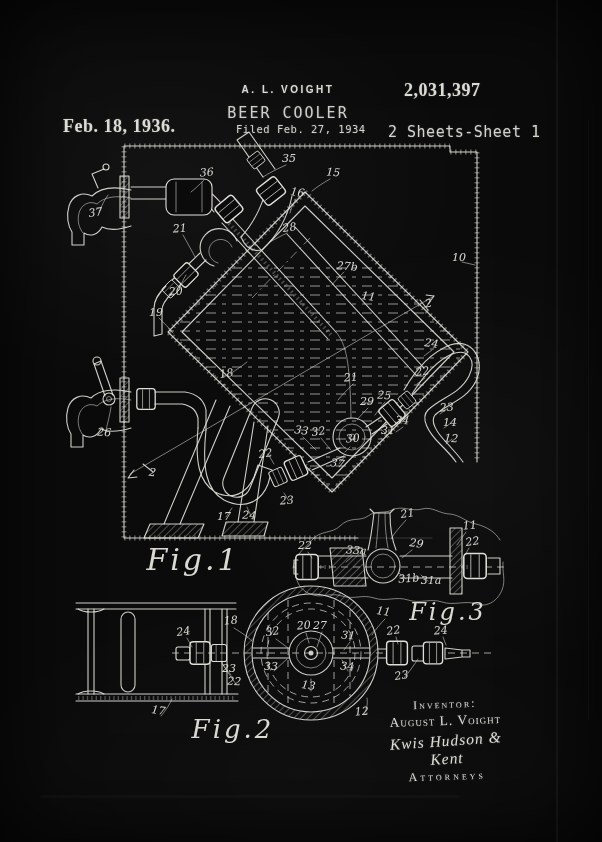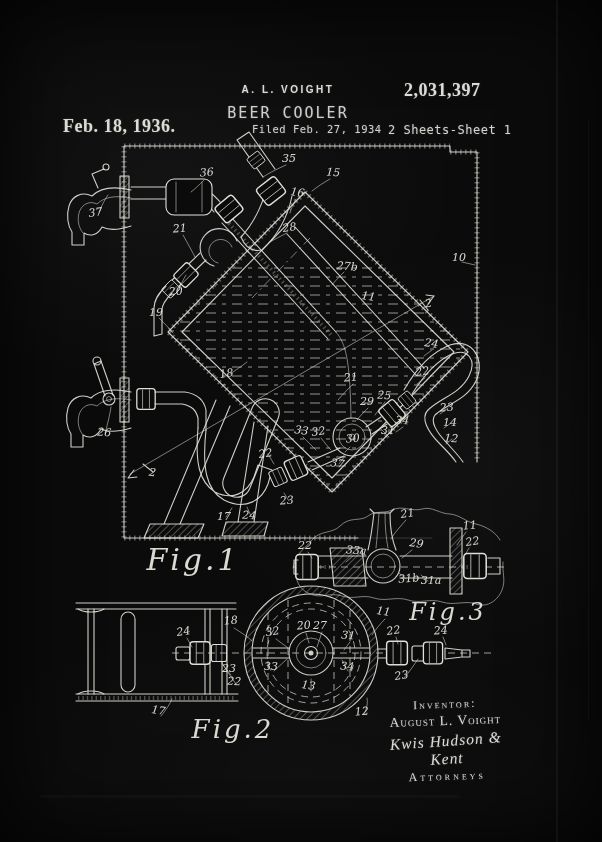--- a/index.html
+++ b/index.html
@@ -29,22 +29,22 @@
       412px 102px 0 .4px rgba(245,245,240,.2), 204px 62px 0 .4px rgba(245,245,240,.2),
       480px 812px 0 .5px rgba(245,245,240,.22), 22px 458px 0 .4px rgba(245,245,240,.2);}
   
   .hdr div{position:absolute;white-space:nowrap;text-shadow:0 0 2px rgba(255,255,255,.22);}
   .h-date{left:63px;top:80px;font-weight:bold;font-size:18px;letter-spacing:.5px;margin-top:36px;}
   .h-inv{left:188px;top:84px;width:200px;text-align:center;font-family:"Liberation Sans",sans-serif;
          font-weight:bold;font-size:10px;letter-spacing:2.5px;}
   .h-num{left:404px;top:80px;width:76px;text-align:right;font-weight:bold;font-size:18px;letter-spacing:.5px;}
   .h-title{left:188px;top:104px;width:200px;text-align:center;font-family:"DejaVu Sans Mono",monospace;
          font-size:15px;letter-spacing:2px;color:#cfcec8;}
-  .h-filed{left:252px;top:123px;font-family:"DejaVu Sans Mono",monospace;font-size:10.5px;letter-spacing:.5px;color:#d3d2cc;}
-  .h-sheets{left:388px;top:123px;font-family:"DejaVu Sans Mono",monospace;font-size:12px;letter-spacing:.5px;color:#d3d2cc;text-align:center;}
+  .h-filed{left:236px;top:123px;font-family:"DejaVu Sans Mono",monospace;font-size:10.5px;letter-spacing:.5px;color:#d3d2cc;}
+  .h-sheets{left:388px;top:123px;font-family:"DejaVu Sans Mono",monospace;font-size:15px;letter-spacing:.5px;color:#d3d2cc;text-align:center;}
   
   svg{position:absolute;left:0;top:0;}
   .s{fill:none;stroke:#e0dfd7;stroke-width:1.1;stroke-linecap:round;stroke-linejoin:round;opacity:.92;}
   .thin{fill:none;stroke:#d9d8d0;stroke-width:.7;stroke-linecap:round;opacity:.8;}
   .band{fill:none;stroke:#d9d8d0;stroke-width:5;stroke-dasharray:1.6 3.4;opacity:.4;}
   .band2{fill:none;stroke:#d9d8d0;stroke-width:4;stroke-dasharray:1.4 3;opacity:.33;}
   .dash{fill:none;stroke:#d9d8d0;stroke-width:.9;stroke-dasharray:7 5;opacity:.8;}
   .dashdot{fill:none;stroke:#d9d8d0;stroke-width:.8;stroke-dasharray:9 4 2 4;opacity:.7;}
   .liq{stroke:#cfcfc8;stroke-width:.9;stroke-dasharray:10 6 4 6;opacity:.78;}
   .nutbody{fill:#0b0b0c;stroke:#e0dfd7;stroke-width:1.1;}

